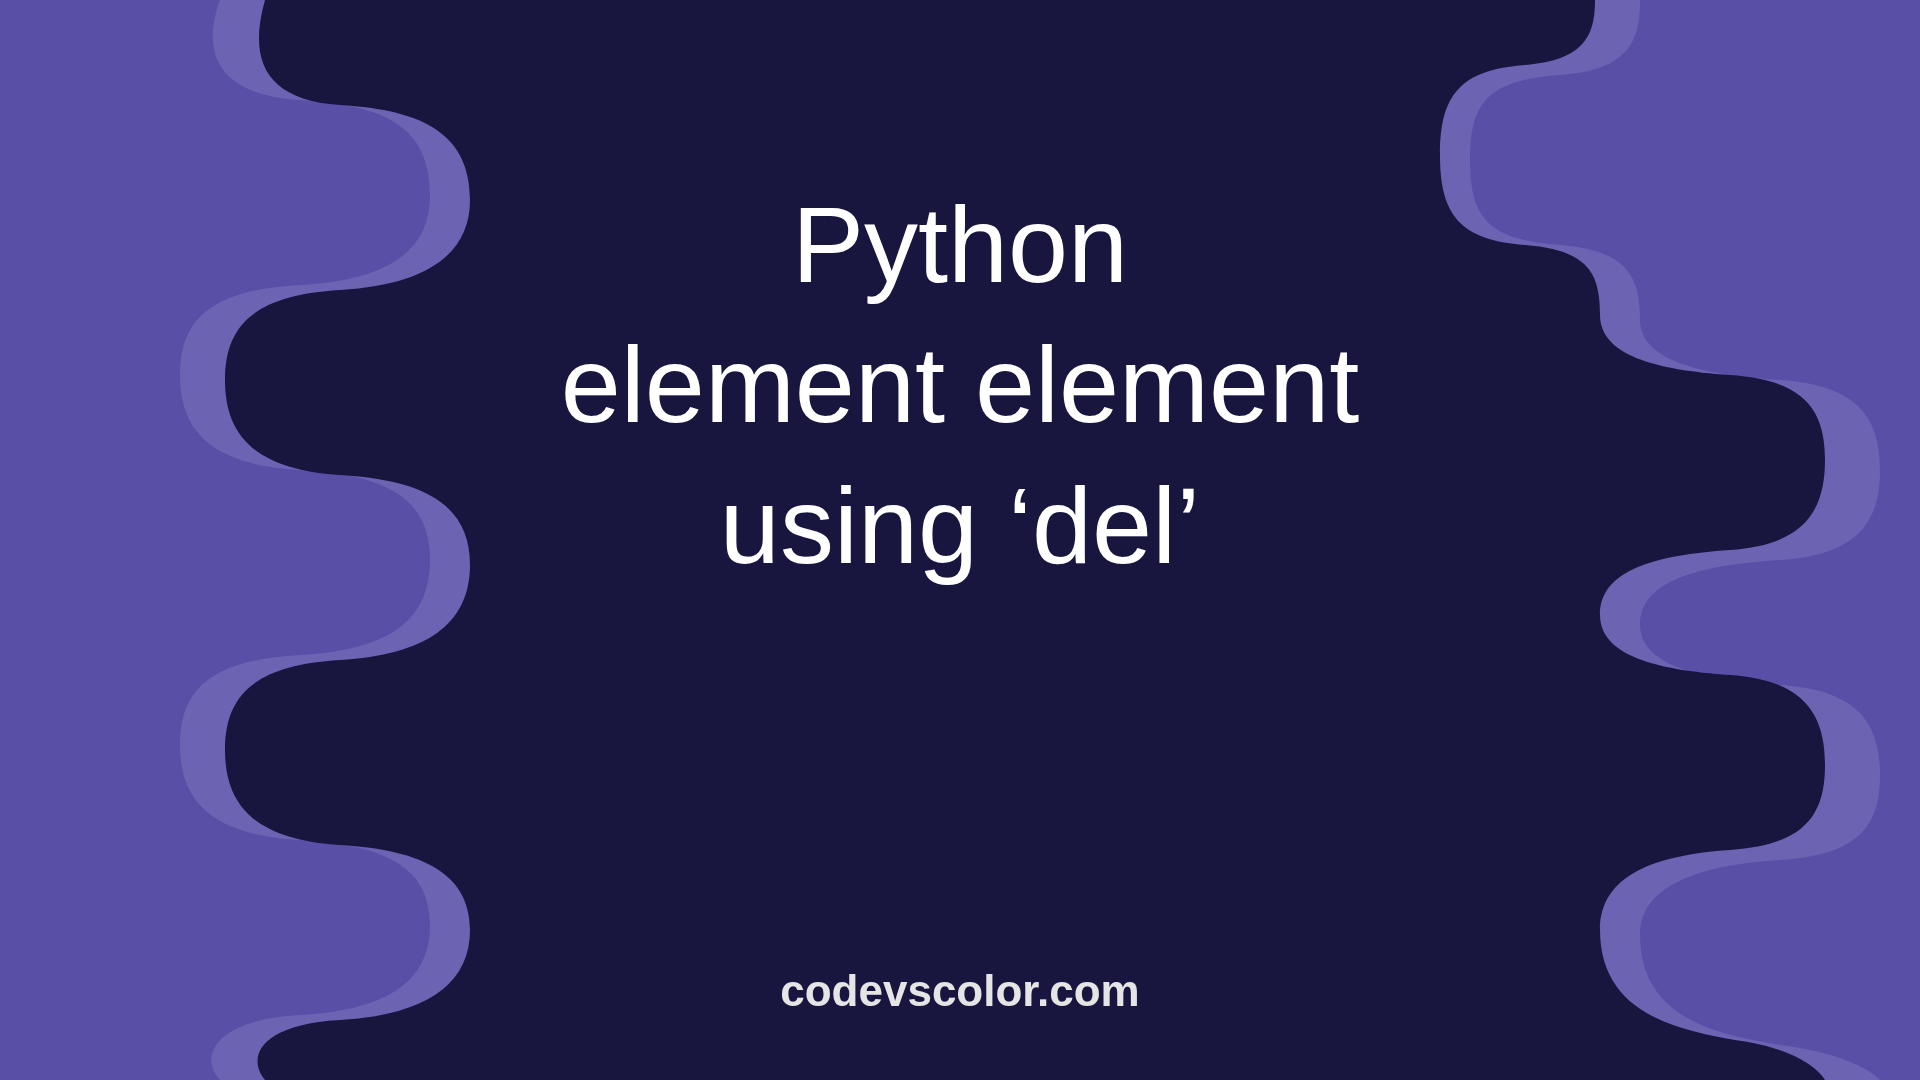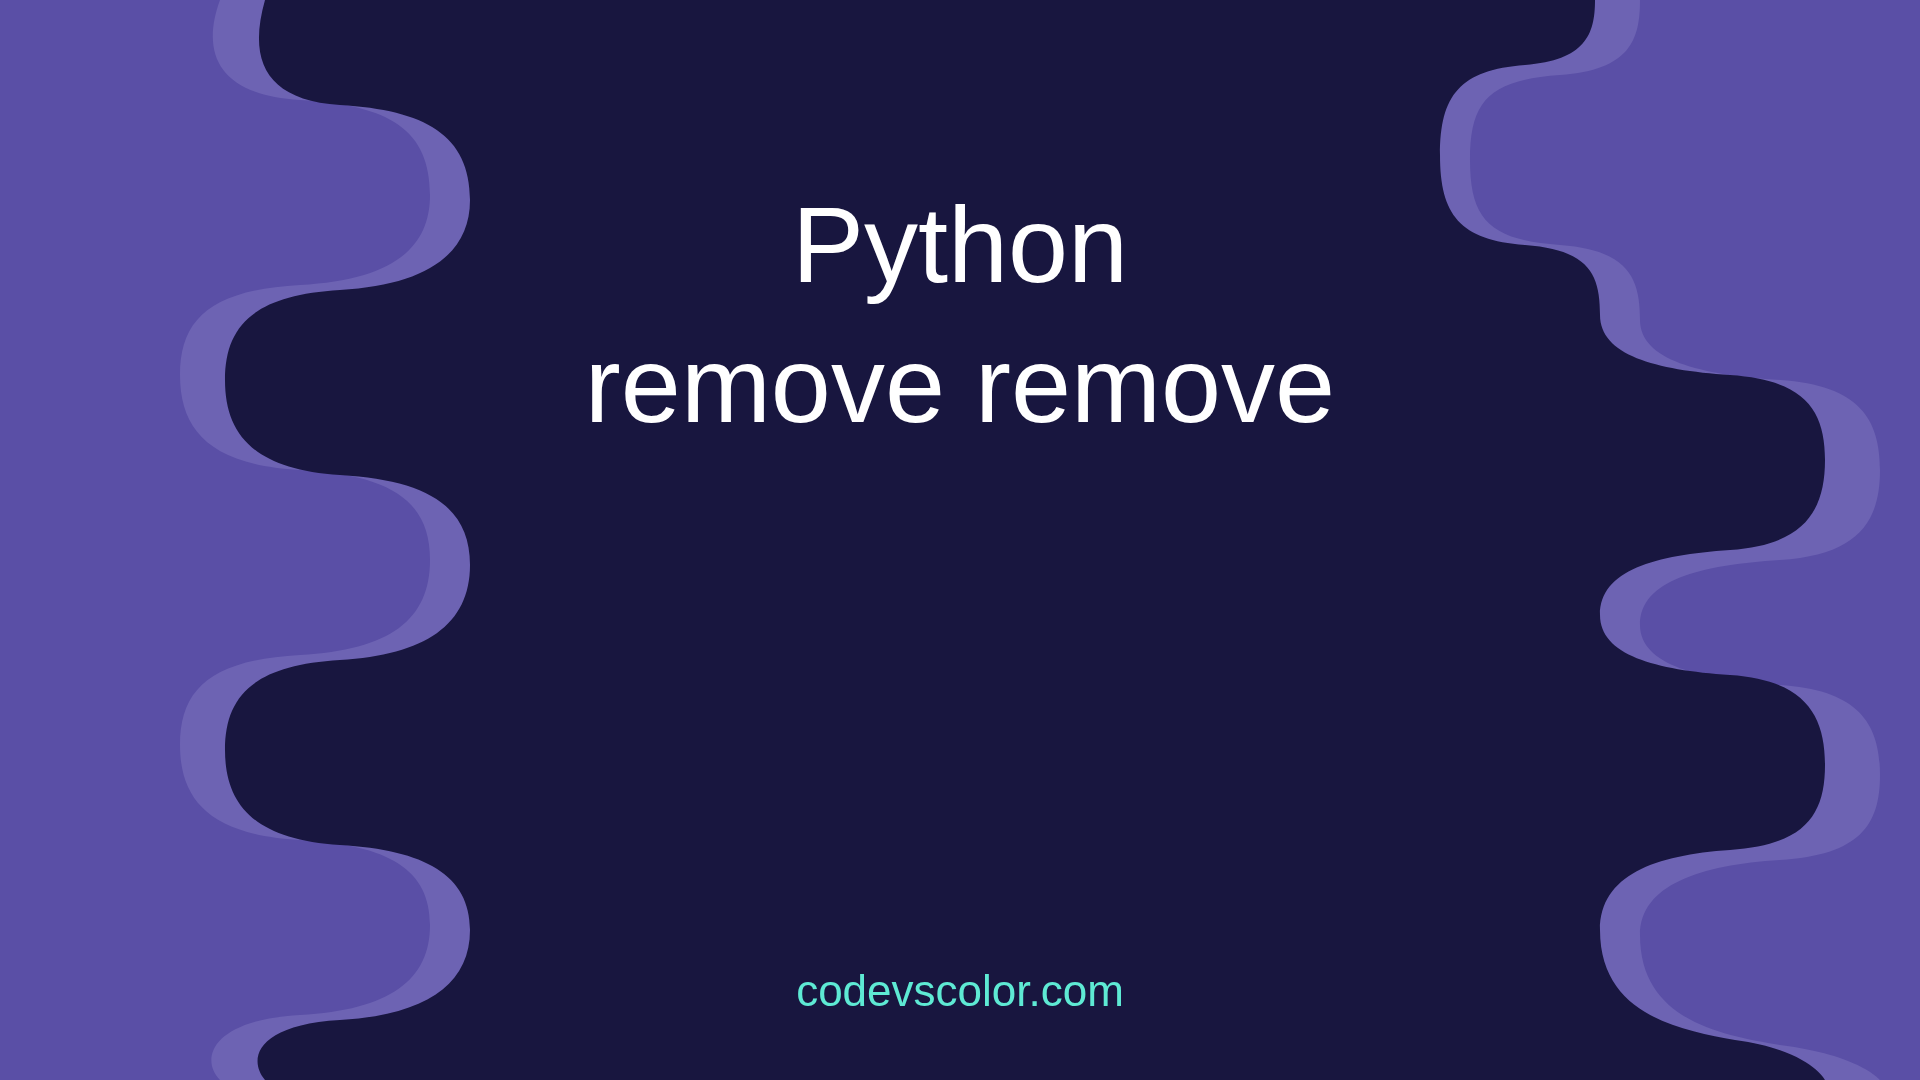--- a/index.html
+++ b/index.html
@@ -33,23 +33,23 @@
       font-weight: 400;
       line-height: 1.3;
       z-index: 10;
     }
     .attribution {
       position: absolute;
       bottom: 64px;
       left: 0;
       width: 100%;
       text-align: center;
-      color: #5eead4;
+      color: #e5e5e5;
       font-size: 44px;
-      font-weight: 400;
+      font-weight: 700;
       z-index: 10;
     }
     svg.blob {
       position: absolute;
       top: 0;
       left: 0;
       width: 1920px;
       height: 1080px;
     }
   </style>
@@ -122,16 +122,17 @@
       C 425 285 470 255 470 200
       C 470 135 425 110 340 105
       C 265 100 248 60 265 0
       Z
     "></path>
   </svg>
 </div>
 
 <div class="title-container">
   <div>Python</div>
-  <div>remove remove</div>
+  <div>element element</div>
+  <div>using ‘del’</div>
 </div>
 
 <div class="attribution">codevscolor.com</div>
 
 </body></html>

